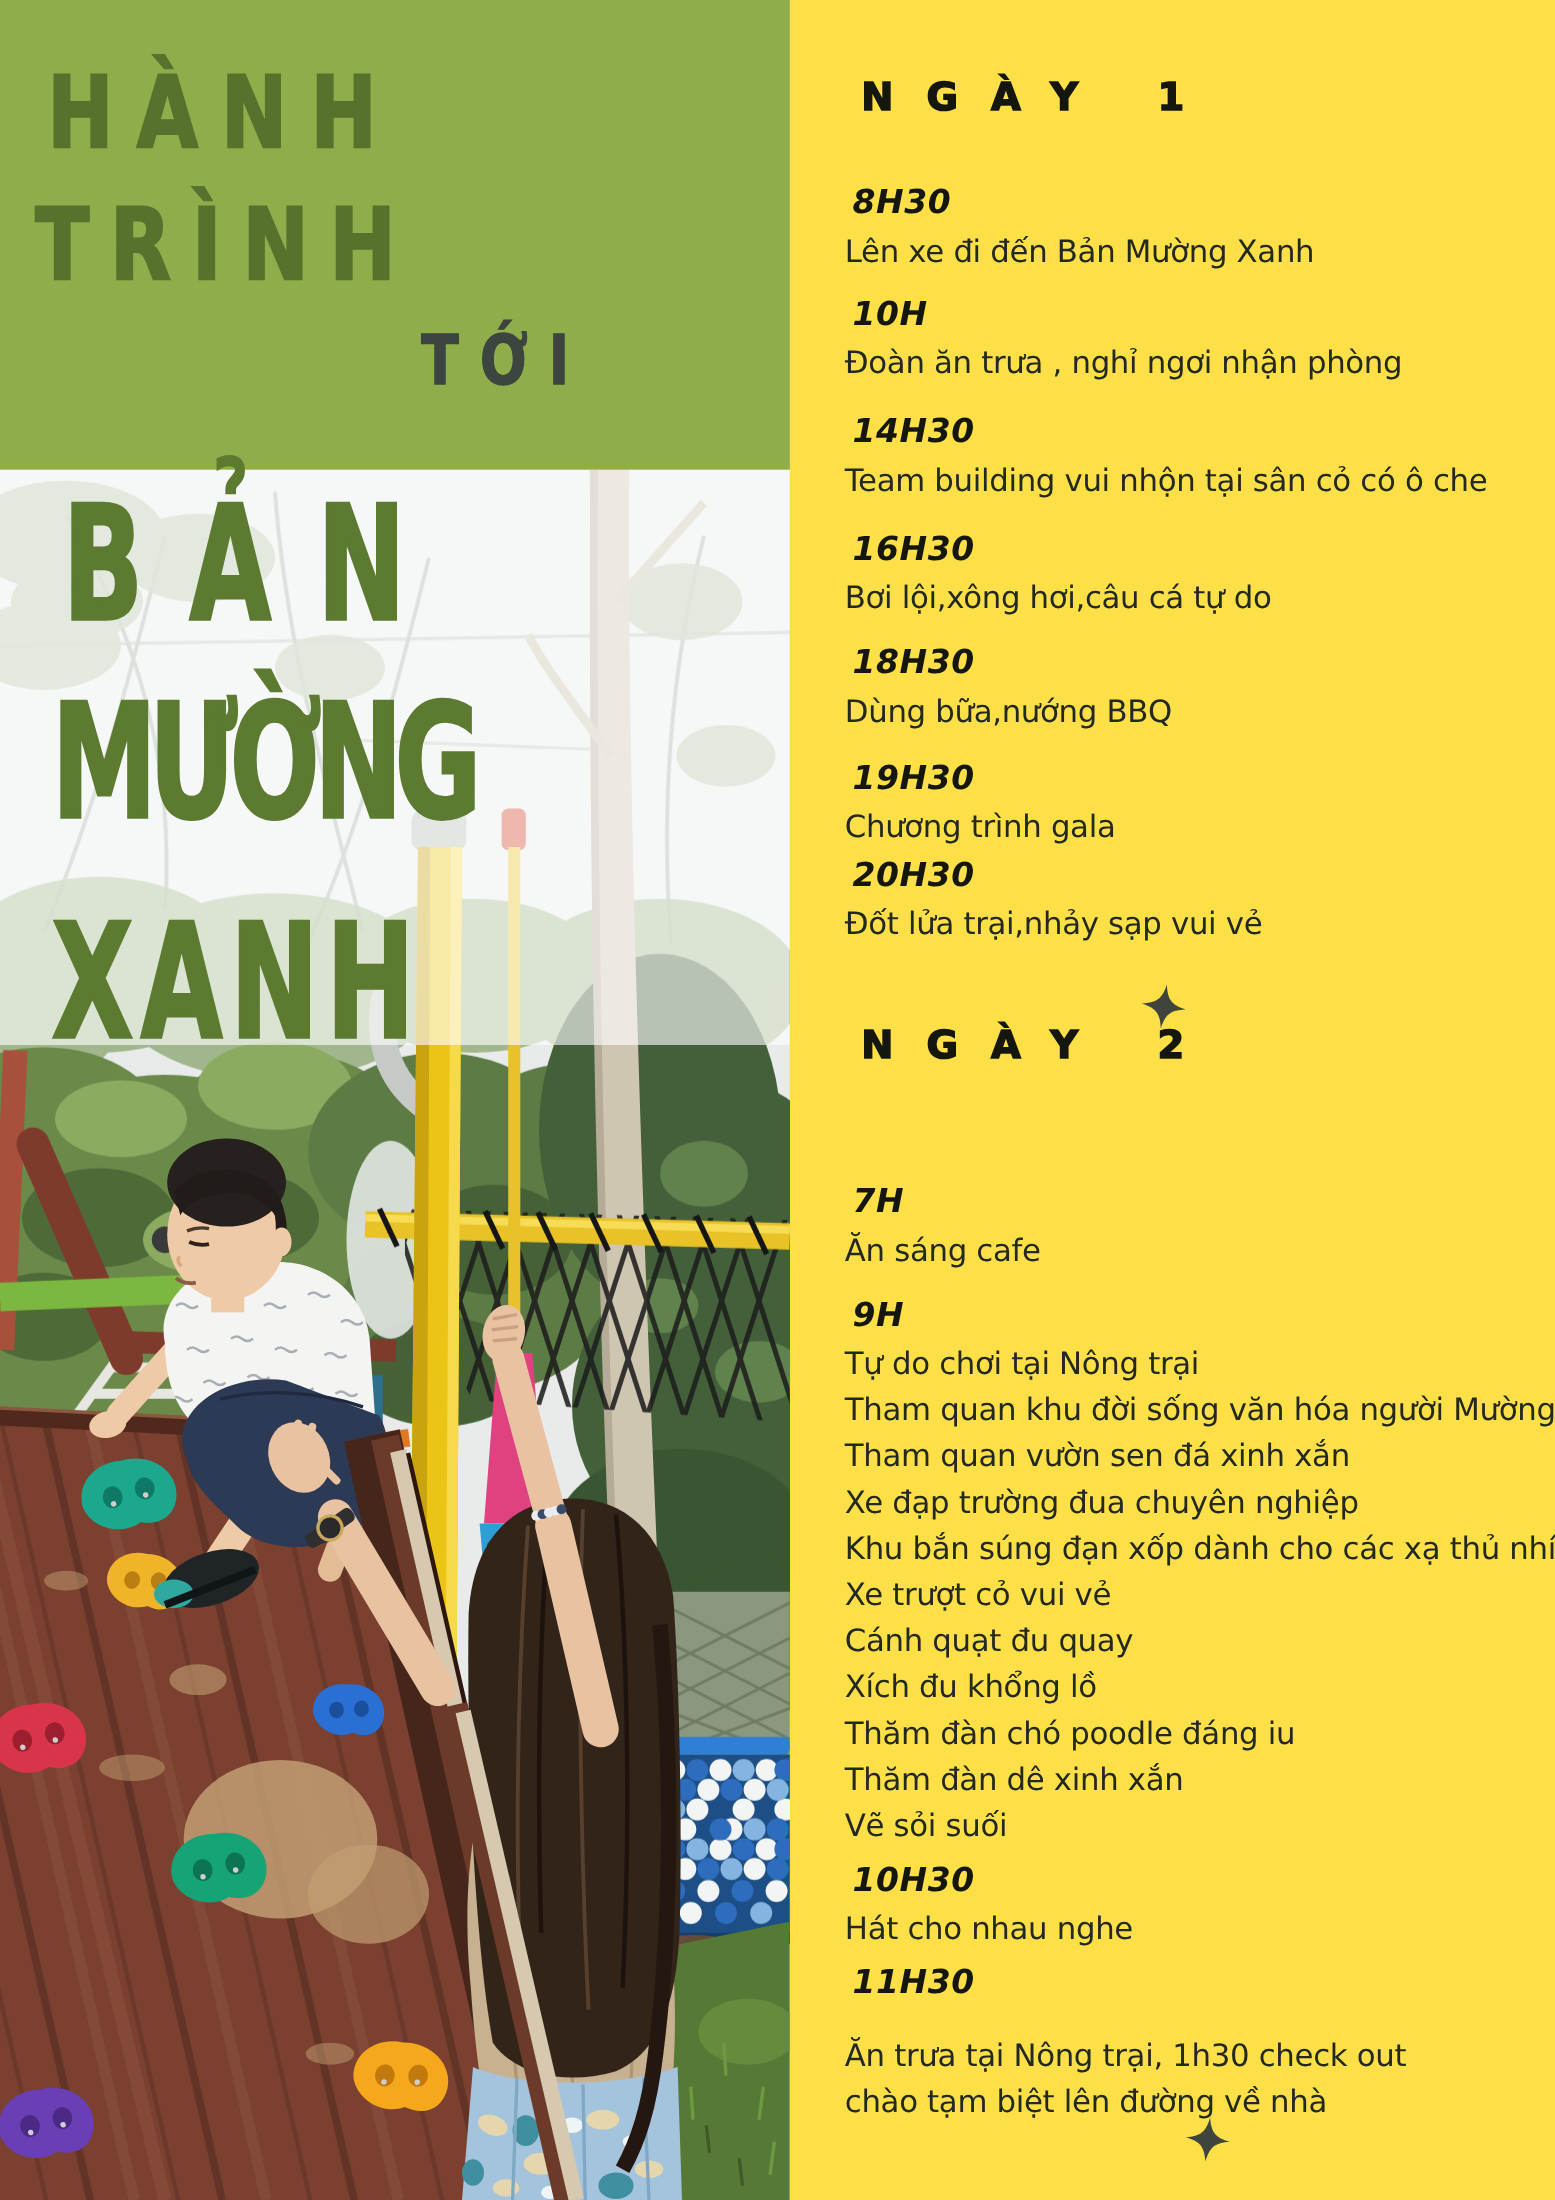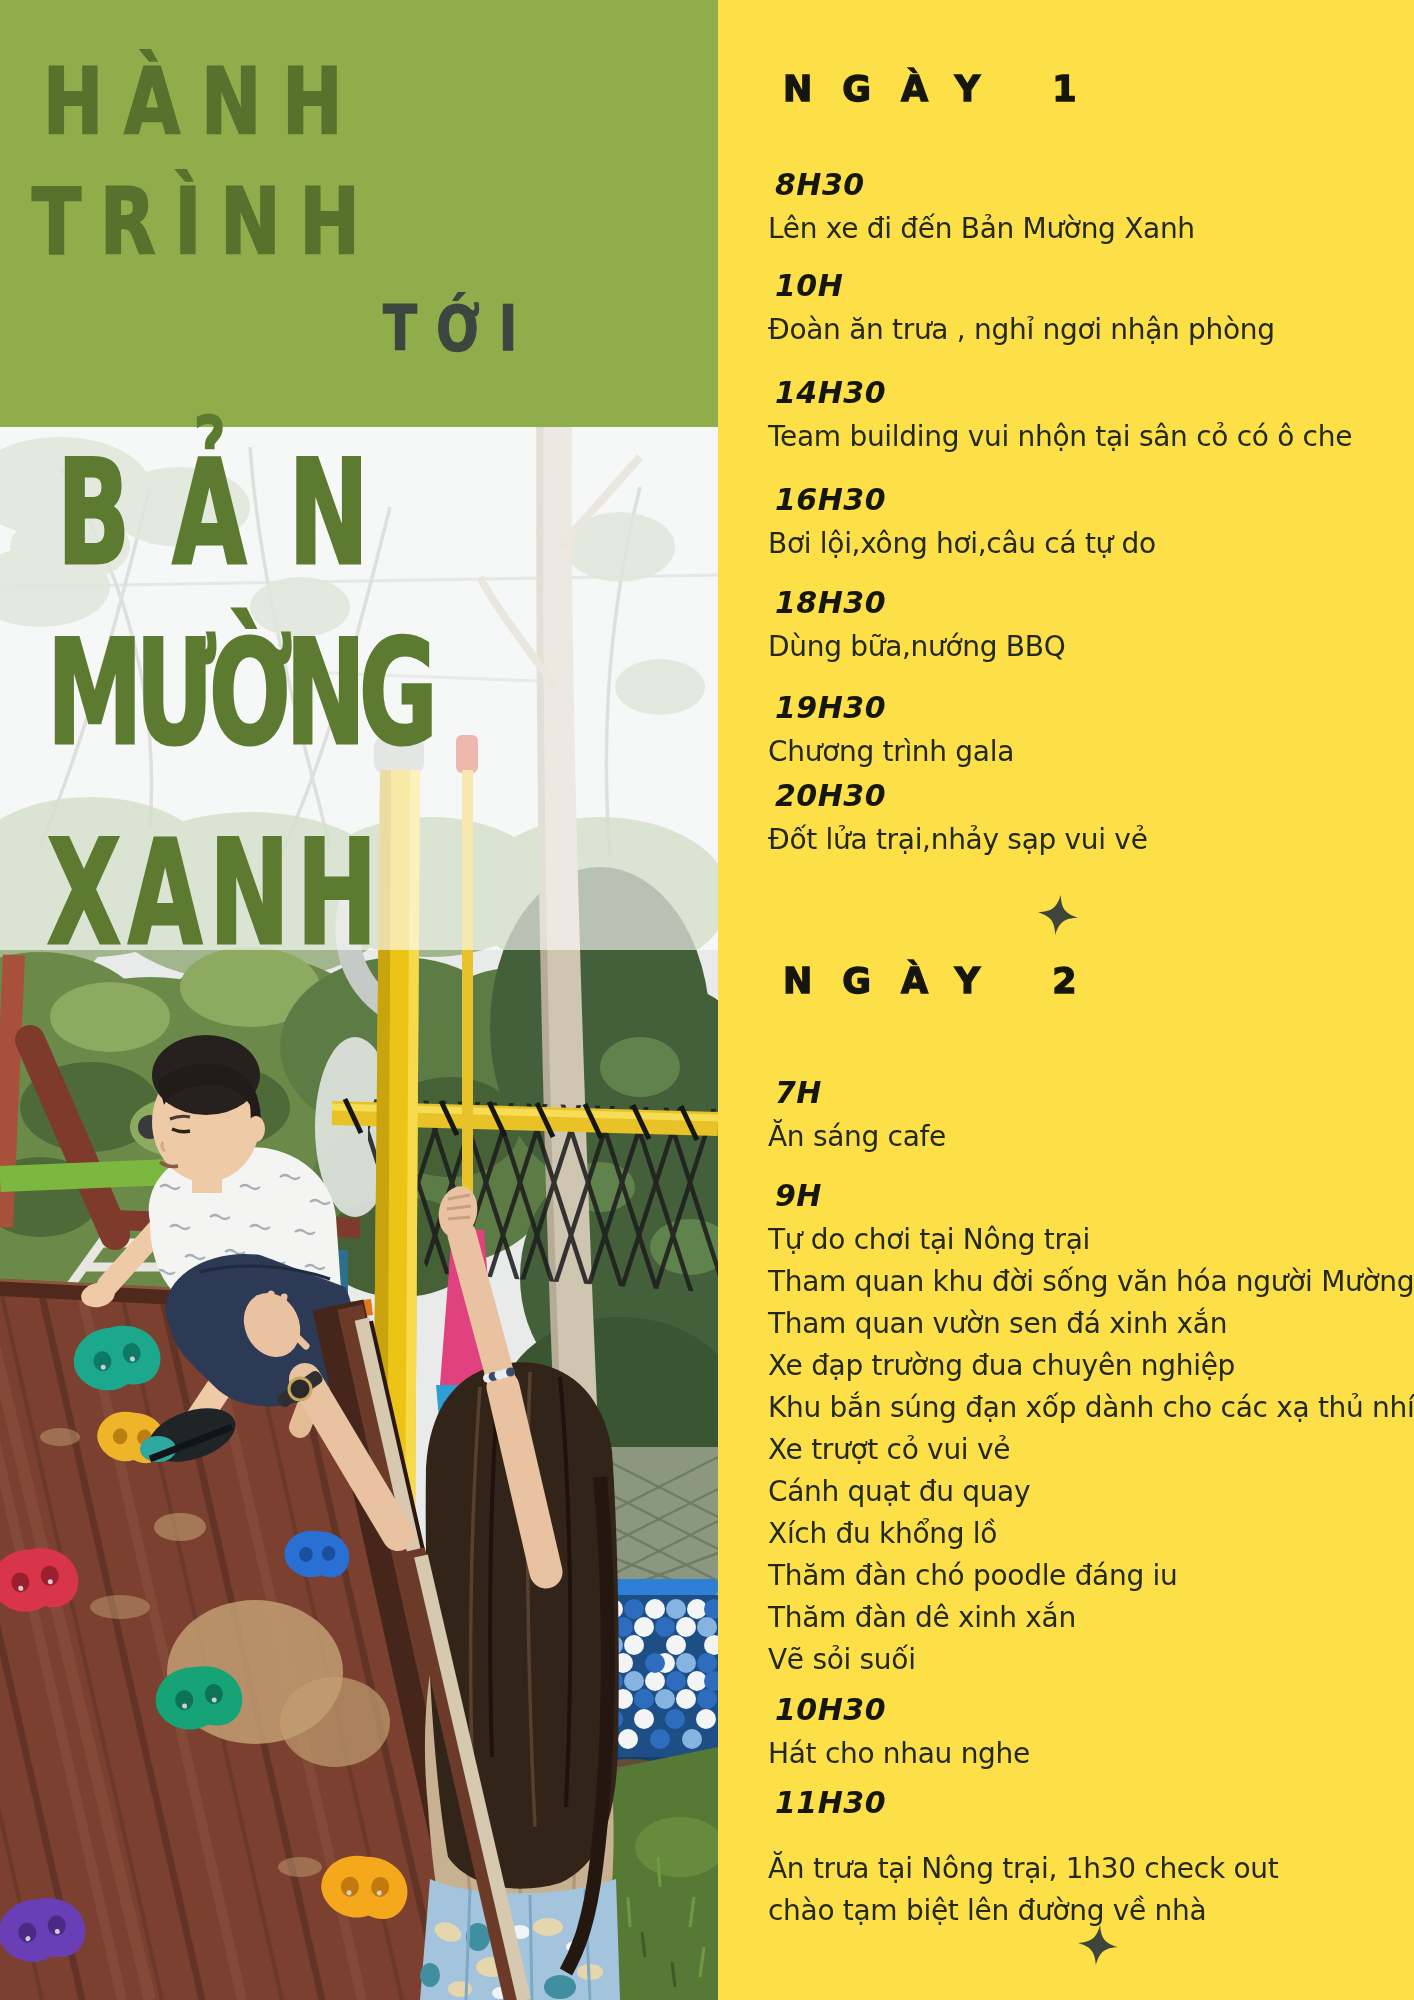--- a/index.html
+++ b/index.html
@@ -545,21 +545,21 @@
         <div class="lines">
           <div class="line">Chương trình gala</div>
         </div>
       </div>
       <div class="entry" style="top: 777px;">
         <div class="time">20H30</div>
         <div class="lines">
           <div class="line">Đốt lửa trại,nhảy sạp vui vẻ</div>
         </div>
       </div>
-      <div class="day-heading" style="top: 964px;">NGÀY 2</div>
+      <div class="day-heading" style="top: 934px;">NGÀY 2</div>
       <div class="entry" style="top: 1074px;">
         <div class="time">7H</div>
         <div class="lines">
           <div class="line">Ăn sáng cafe</div>
         </div>
       </div>
       <div class="entry" style="top: 1177px;">
         <div class="time">9H</div>
         <div class="lines">
           <div class="line">Tự do chơi tại Nông trại</div>

